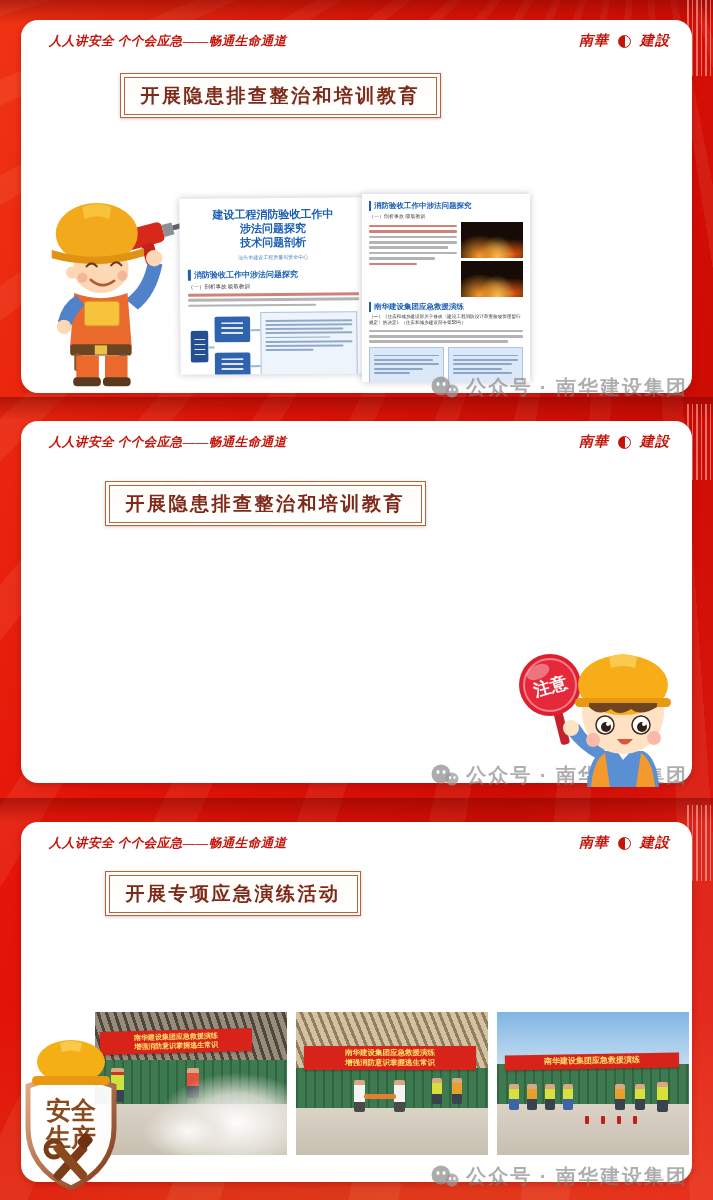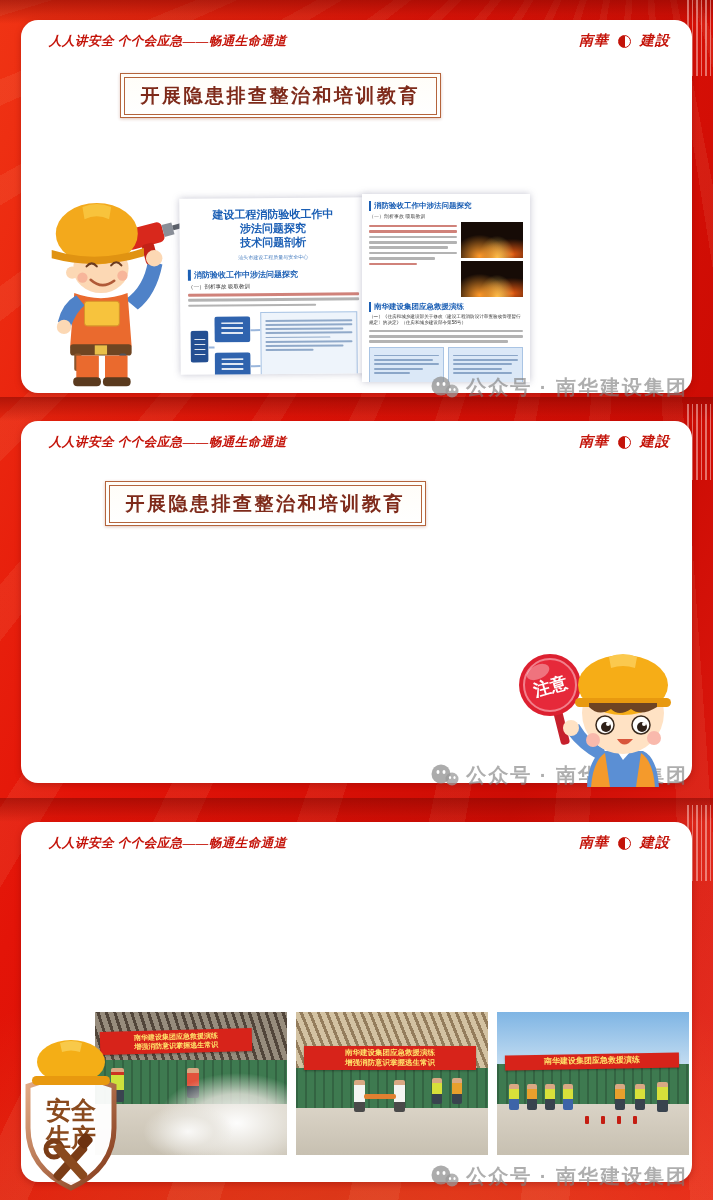--- a/index.html
+++ b/index.html
@@ -332,20 +332,25 @@
 
 <section class="panel" id="panel3">
   <div class="panel-header">
     <span class="slogan">人人讲安全  个个会应急——畅通生命通道</span>
     <span class="logo">
       <span>南華</span>
       <span class="logo-circle"></span>
       <span>建設</span>
     </span>
   </div>
+  <div class="titlebox">
+    <div class="titlebox-inner">
+      <span class="title-text">开展专项应急演练活动</span>
+    </div>
+  </div>
 
   <div class="photos">
 
     <div class="photo">
       <div class="layer lattice" style="top:0;height:48px"></div>
       <div class="layer fence" style="top:48px;height:44px"></div>
       <div class="layer ground" style="top:92px;height:51px"></div>
       <div class="banner" style="top:18px;left:5px;width:152px;font-size:7px;transform:rotate(-1.5deg)">
         <div>南华建设集团应急救援演练</div>
         <div>增强消防意识掌握逃生常识</div>

